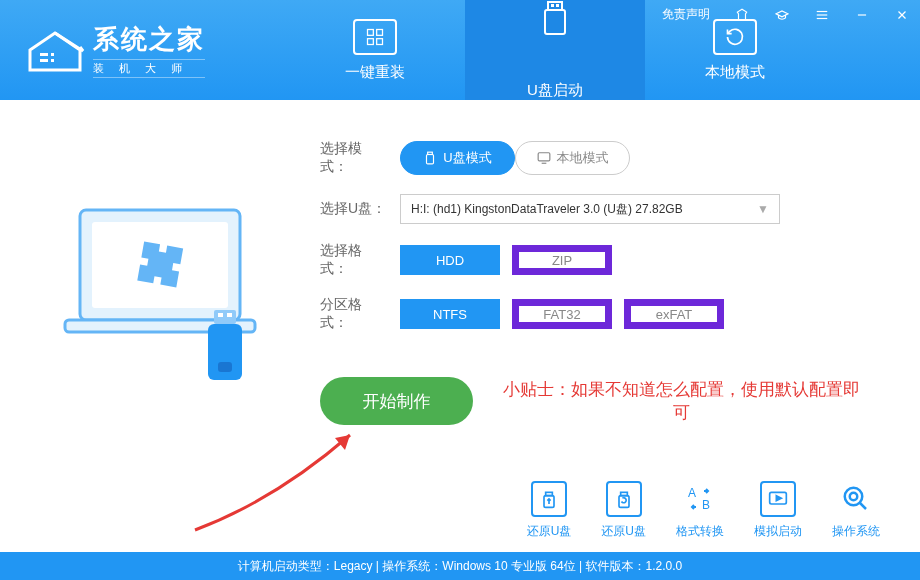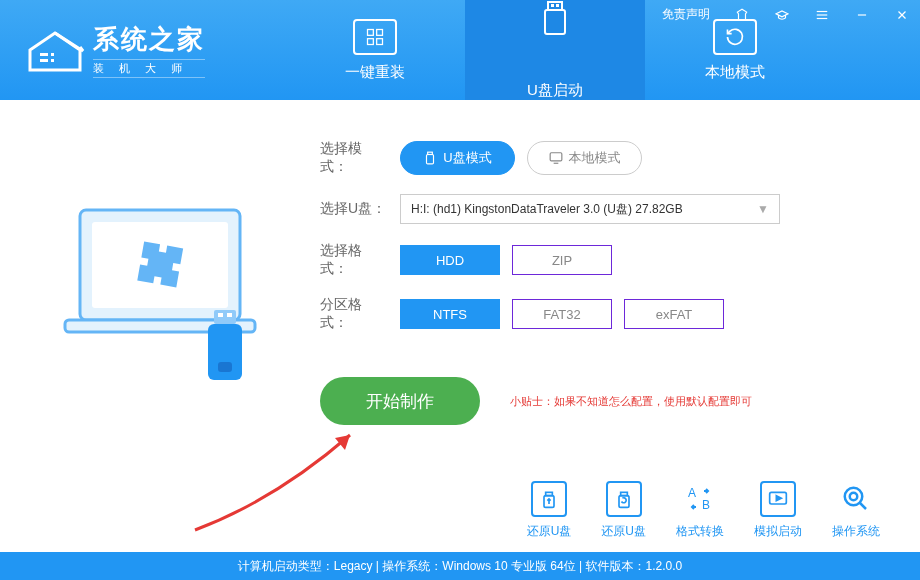--- a/index.html
+++ b/index.html
@@ -23,35 +23,35 @@
     .tab-icon { width: 44px; height: 36px; border: 2px solid #fff; border-radius: 4px; display: flex; align-items: center; justify-content: center; }
     .tab-label { font-size: 15px; }
     
     .content { padding: 40px 60px 10px 60px; display: flex; gap: 50px; position: relative; }
     
     .illustration { width: 210px; height: 200px; margin-top: 50px; position: relative; }
     
     .form-area { flex: 1; }
     .form-row { display: flex; align-items: center; margin-bottom: 18px; }
     .form-label { width: 80px; font-size: 14px; color: #666; text-align: left; padding-right: 12px; }
-    .mode-btns { display: flex; gap: 12px; }
+    .mode-btns { display: flex; }
     .mode-btn { width: 115px; height: 34px; border-radius: 17px; display: flex; align-items: center; justify-content: center; gap: 6px; font-size: 13px; cursor: pointer; border: 1px solid #ccc; color: #888; }
     .mode-btn.active { background: #2196F3; color: #fff; border-color: #2196F3; }
     .mode-icon { width: 14px; height: 14px; }
     
     .select-box { width: 380px; height: 30px; border: 1px solid #ccc; padding: 0 10px; display: flex; align-items: center; justify-content: space-between; font-size: 12px; font-family: monospace; color: #333; cursor: pointer; }
     .select-arrow { color: #aaa; }
     
     .opt-btns { display: flex; gap: 12px; }
-    .opt-btn { width: 100px; height: 30px; display: flex; align-items: center; justify-content: center; font-size: 13px; cursor: pointer; border: 1px solid #6d28d9; color: #888; }
+    .opt-btn { width: 100px; height: 30px; display: flex; align-items: center; justify-content: center; font-size: 13px; cursor: pointer; border: 7px solid #6d28d9; color: #888; }
     .opt-btn.active { background: #2196F3; color: #fff; border-color: #2196F3; }
     
     .action-row { display: flex; align-items: center; margin-top: 45px; gap: 30px; }
     .start-btn { width: 160px; height: 48px; background: #4CAF50; color: #fff; border-radius: 24px; display: flex; align-items: center; justify-content: center; font-size: 17px; cursor: pointer; }
-    .tip-text { font-size: 11px; color: #E53935; }
+    .tip-text { font-size: 17px; color: #E53935; text-align: center; }
     
     .arrow-annotation { position: absolute; left: 175px; top: 320px; pointer-events: none; }
     
     .bottom-tools { position: absolute; bottom: 40px; right: 40px; display: flex; gap: 30px; }
     .tool-item { display: flex; flex-direction: column; align-items: center; gap: 6px; cursor: pointer; color: #2196F3; font-size: 12px; }
     .tool-icon-box { width: 36px; height: 36px; border: 2px solid #2196F3; border-radius: 4px; display: flex; align-items: center; justify-content: center; }
     
     .status-bar { position: absolute; bottom: 0; left: 0; width: 100%; height: 28px; background: #2196F3; color: #fff; font-size: 12px; display: flex; align-items: center; justify-content: center; }
   </style>
 </head>

